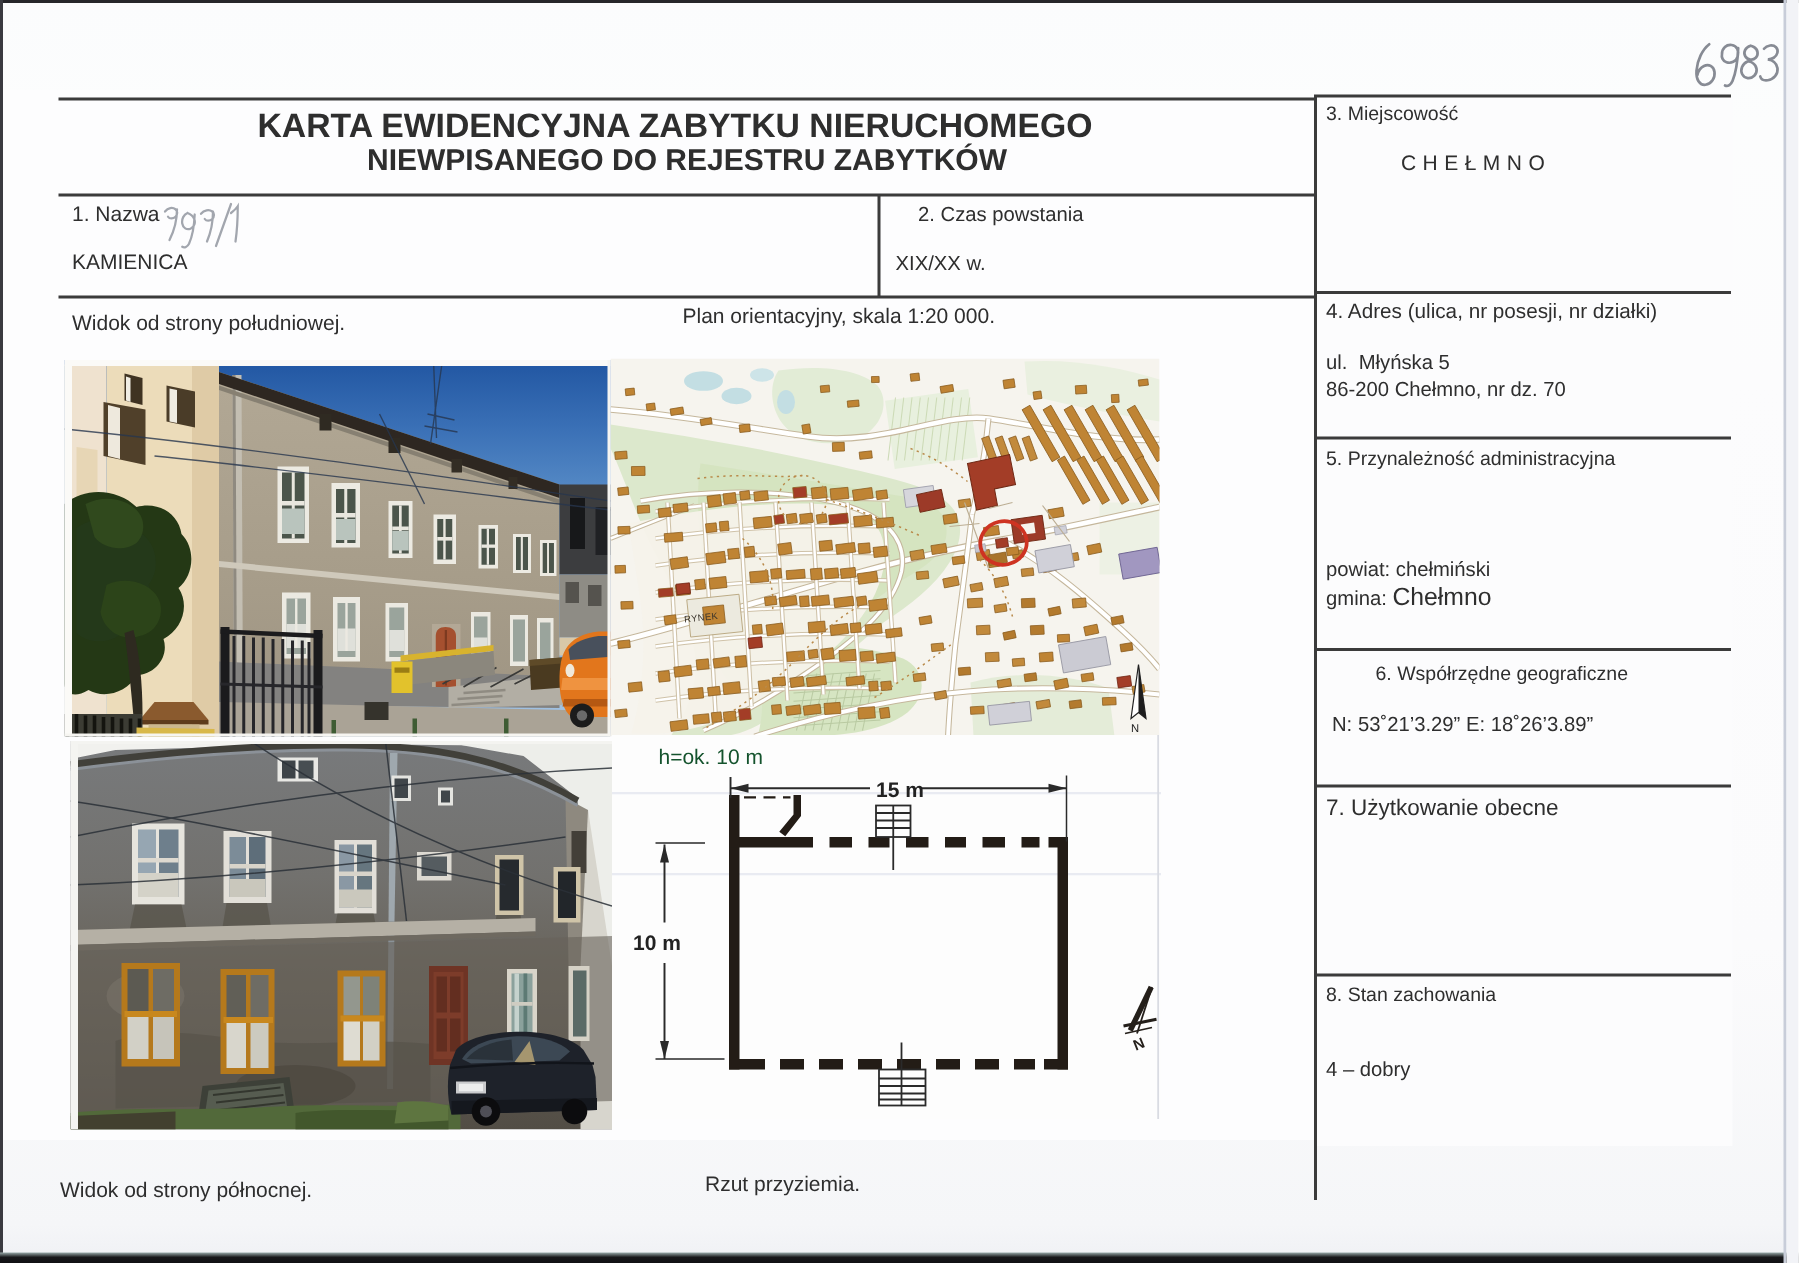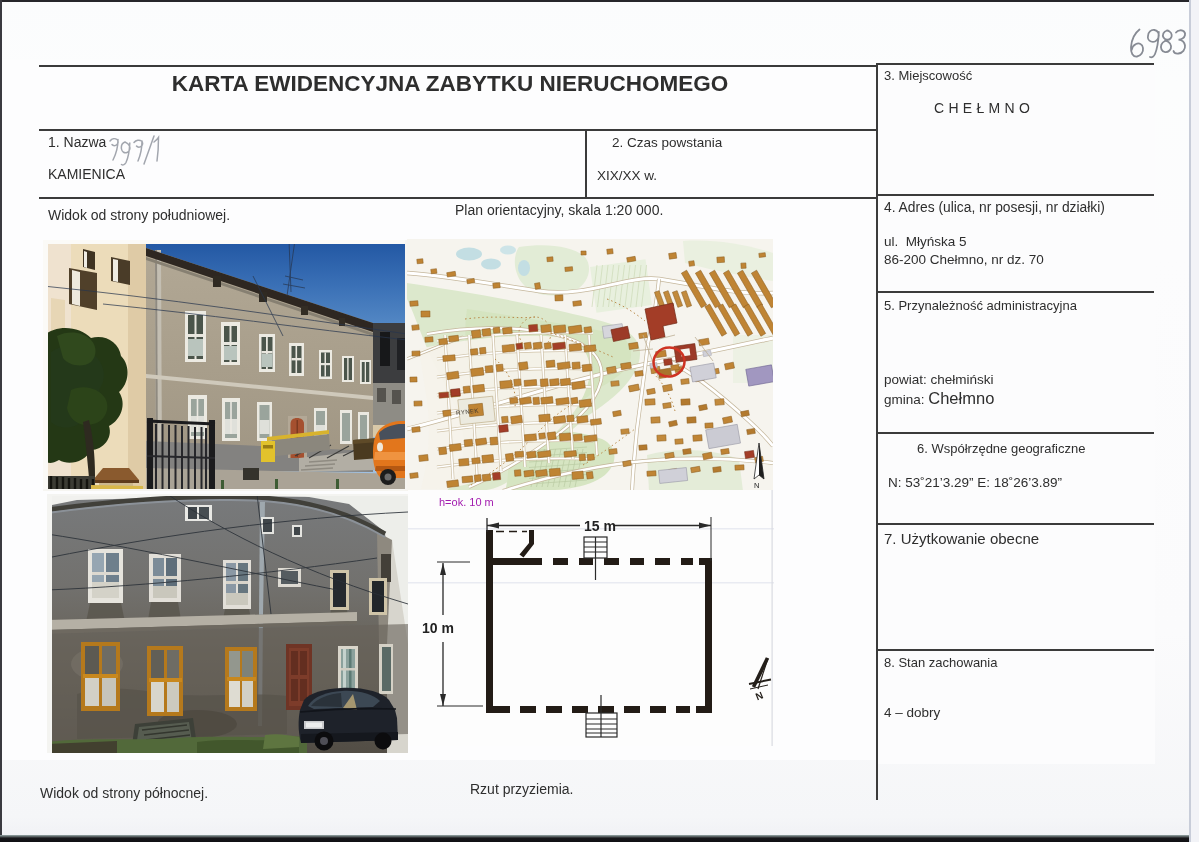--- a/index.html
+++ b/index.html
@@ -30,20 +30,21 @@
   <div class="ln" style="left:585px;top:130px;width:2px;height:68px;"></div>
   <div class="ln" style="left:876px;top:63px;width:2px;height:737px;"></div>
   <div class="ln" style="left:878px;top:63px;width:276px;height:2px;"></div>
   <div class="ln" style="left:878px;top:194px;width:276px;height:2px;"></div>
   <div class="ln" style="left:878px;top:291px;width:276px;height:2px;"></div>
   <div class="ln" style="left:878px;top:432px;width:276px;height:2px;"></div>
   <div class="ln" style="left:878px;top:523px;width:276px;height:2px;"></div>
   <div class="ln" style="left:878px;top:649px;width:276px;height:2px;"></div>
 
   <div class="txt" style="left:31px;top:71px;width:838px;text-align:center;font-weight:bold;font-size:22.5px;">KARTA EWIDENCYJNA ZABYTKU NIERUCHOMEGO</div>
+  <div class="txt" style="left:39px;top:96px;width:838px;text-align:center;font-weight:bold;font-size:20px;">NIEWPISANEGO DO REJESTRU ZABYTKÓW</div>
 
   <div class="txt" style="left:48px;top:134px;font-size:14px;">1. Nazwa</div>
   <div class="txt" style="left:48px;top:166px;font-size:14px;">KAMIENICA</div>
   <div class="txt" style="left:597px;top:135px;font-size:13.5px;margin-left:15px;">2. Czas powstania</div>
   <div class="txt" style="left:597px;top:168px;font-size:13.5px;">XIX/XX w.</div>
 
   <div class="txt" style="left:48px;top:207px;font-size:14px;">Widok od strony południowej.</div>
   <div class="txt" style="left:455px;top:202px;font-size:14px;">Plan orientacyjny, skala 1:20 000.</div>
   <div class="txt" style="left:40px;top:785px;font-size:14px;">Widok od strony północnej.</div>
   <div class="txt" style="left:470px;top:781px;font-size:14px;">Rzut przyziemia.</div>
@@ -768,14 +769,14 @@
 
     <g>
       <path d="M359.5,168 L345.5,197" stroke="#241f1a" stroke-width="3.6" fill="none"></path>
       <path d="M360,168 L350,199" stroke="#241f1a" stroke-width="1.2" fill="none"></path>
       <path d="M341,194 L363,189.5" stroke="#241f1a" stroke-width="2" fill="none"></path>
       <path d="M342,199 L360,195" stroke="#241f1a" stroke-width="1" fill="none"></path>
       <text x="347" y="209" font-family="Liberation Sans, sans-serif" font-size="10" font-weight="bold" fill="#241f1a" transform="rotate(-22 352 204)">N</text>
       <rect x="363.5" y="0" width="1.2" height="256" fill="#d9dbe2"></rect>
     </g>
   </svg>
-  <div class="txt" style="left:439px;top:496px;font-size:11px;color:#a21caf;">h=ok. 10 m</div>
+  <div class="txt" style="left:439px;top:496px;font-size:14px;color:#14532d;">h=ok. 10 m</div>
 </div>
 
 </body></html>

